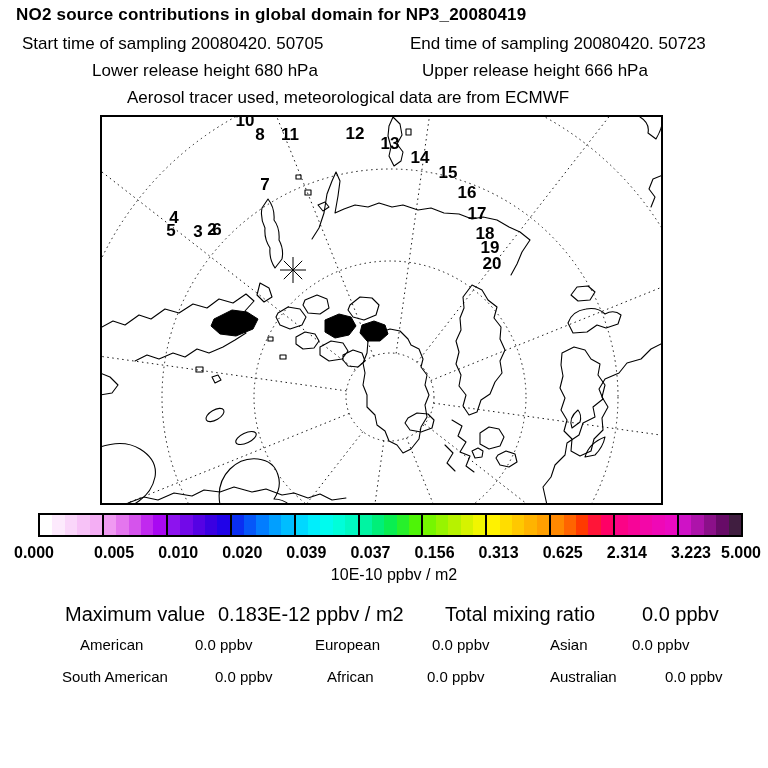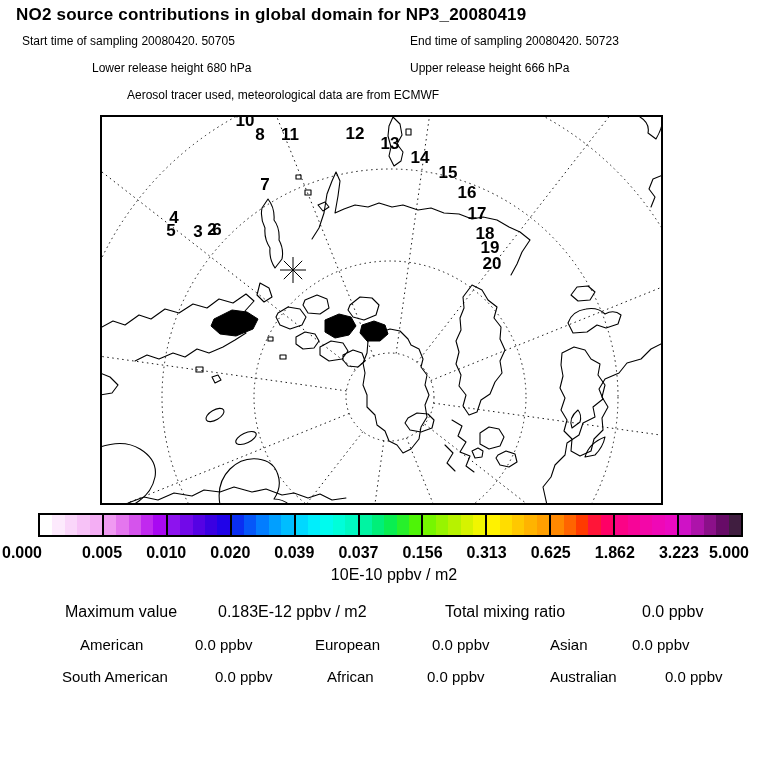--- a/index.html
+++ b/index.html
@@ -4,47 +4,47 @@
 <style>
   html,body { margin:0; padding:0; }
   body {
     width:768px; height:768px; position:relative;
     background:#ffffff; color:#000;
     font-family:"Liberation Sans", sans-serif;
     overflow:hidden;
   }
   .abs { position:absolute; white-space:nowrap; }
   .title { font-size:17px; font-weight:bold; letter-spacing:.2px; }
-  .hdr  { font-size:12px; }
+  .hdr  { font-size:17px; }
   #map-svg { position:absolute; left:100px; top:115px; }
   #colorbar {
     position:absolute; left:38px; top:513px; width:705px; height:24px;
     border:2px solid #000; box-sizing:border-box; display:flex;
   }
   .cb-block { flex:1; display:flex; border-right:2px solid #000; }
   .cb-block:last-child { border-right:none; }
   .cb-cell { flex:1; }
   #tick-row { position:absolute; left:0; top:544px; width:768px; height:20px; }
-  .tick { position:absolute; transform:translateX(-50%); font-size:16px; font-weight:bold; }
+  .tick { position:absolute; transform:translateX(-50%); font-size:16px; font-weight:bold;margin-left:12px; }
   .unit { font-size:16px; transform:translateX(-50%); }
-  .stat1 { font-size:16px; }
+  .stat1 { font-size:20px; }
   .stat2 { font-size:15px; }
   svg text { font-family:"Liberation Sans", sans-serif; font-weight:bold; font-size:17px; fill:#000; text-anchor:middle; }
   .coast { fill:none; stroke:#000; stroke-width:1.1; stroke-linejoin:round; stroke-linecap:round; }
   .land  { fill:#000; stroke:#000; stroke-width:1; }
   .grat  { fill:none; stroke:#000; stroke-width:.9; stroke-dasharray:1.5 3.5; }
 </style>
 </head>
 <body>
 
 <div class="abs title" style="left:16px; top:5px;">NO2 source contributions in global domain for NP3_20080419</div>
 <div class="abs hdr" style="left:22px; top:34px;">Start time of sampling 20080420. 50705</div>
 <div class="abs hdr" style="left:410px; top:34px;">End time of sampling 20080420. 50723</div>
 <div class="abs hdr" style="left:92px; top:61px;">Lower release height  680 hPa</div>
-<div class="abs hdr" style="left:410px; top:61px;">Upper release height  666 hPa</div>
+<div class="abs hdr" style="left:422px; top:61px;">Upper release height  666 hPa</div>
 <div class="abs hdr" style="left:127px; top:88px;">Aerosol tracer used, meteorological data are from ECMWF</div>
 
 <svg id="map-svg" width="563" height="390" viewBox="0 0 563 390">
 
   <rect x="1" y="1" width="561" height="388" fill="none" stroke="#000" stroke-width="2"></rect>
 
   <g>
     <circle class="grat" cx="290" cy="282" r="44"></circle>
     <circle class="grat" cx="290" cy="282" r="136"></circle>
     <circle class="grat" cx="290" cy="282" r="228"></circle>
@@ -215,21 +215,21 @@
 <div id="tick-row">
     <span class="tick" style="left: 22px;">0.000</span>
     <span class="tick" style="left: 102.091px;">0.005</span>
     <span class="tick" style="left: 166.182px;">0.010</span>
     <span class="tick" style="left: 230.273px;">0.020</span>
     <span class="tick" style="left: 294.364px;">0.039</span>
     <span class="tick" style="left: 358.455px;">0.037</span>
     <span class="tick" style="left: 422.545px;">0.156</span>
     <span class="tick" style="left: 486.636px;">0.313</span>
     <span class="tick" style="left: 550.727px;">0.625</span>
-    <span class="tick" style="left: 614.818px;">1.862</span>
+    <span class="tick" style="left: 614.818px;">2.314</span>
     <span class="tick" style="left: 678.909px;">3.223</span>
     <span class="tick" style="left: 729px;">5.000</span>
   </div>
 <div class="abs unit" style="left:394px; top:566px;">10E-10 ppbv / m2</div>
 
 <div>
   <span class="abs stat1" style="left:65px;  top:603px;">Maximum value</span>
   <span class="abs stat1" style="left:218px; top:603px;">0.183E-12 ppbv / m2</span>
   <span class="abs stat1" style="left:445px; top:603px;">Total mixing ratio</span>
   <span class="abs stat1" style="left:642px; top:603px;">0.0 ppbv</span>

